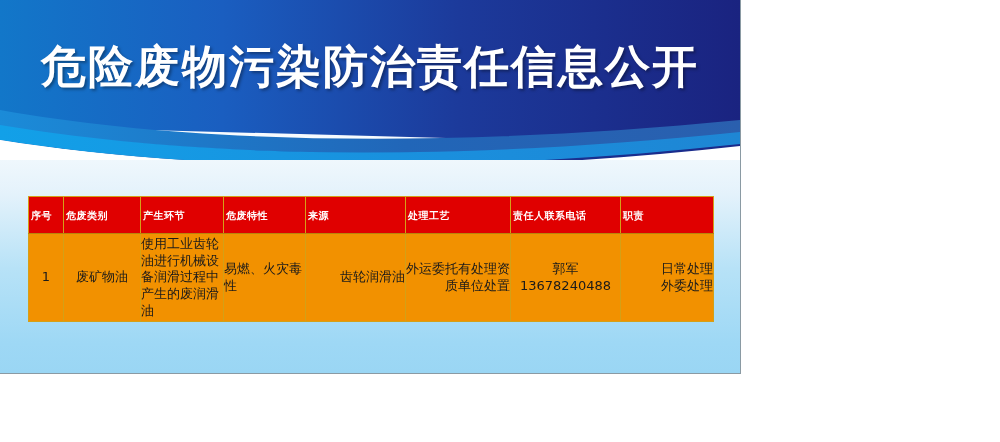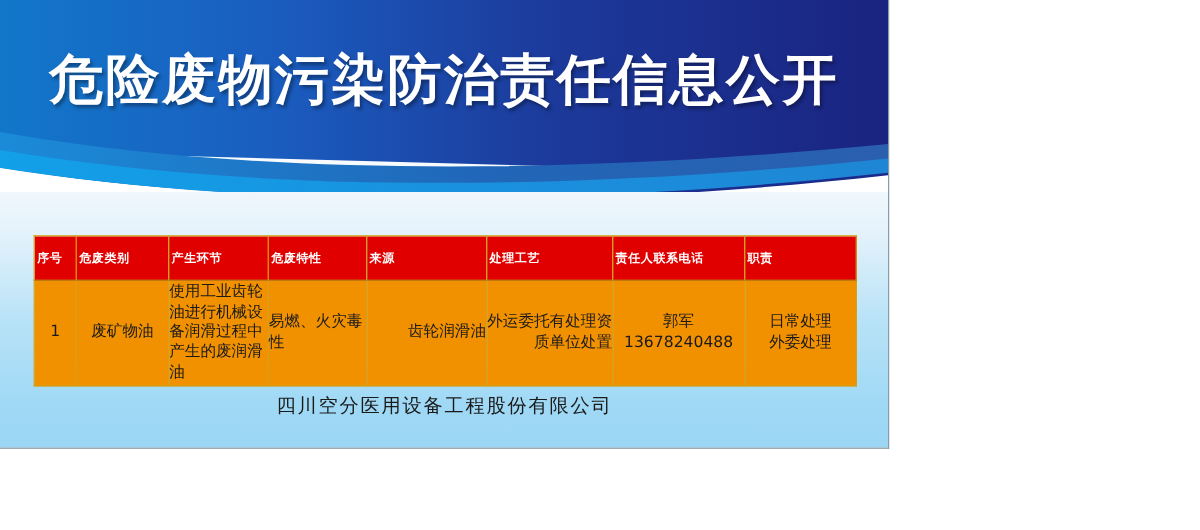--- a/index.html
+++ b/index.html
@@ -88,21 +88,21 @@
     padding: 2px 0;
     line-height: 1.28;
   }
   td.c-num      { text-align: center; }
   td.c-cat      { text-align: center; }
   td.c-stage    { text-align: left; }
   td.c-prop     { text-align: left; }
   td.c-source   { text-align: right; }
   td.c-process  { text-align: right; }
   td.c-contact  { text-align: center; }
-  td.c-duty     { text-align: center; }
+  td.c-duty     { text-align: right; }
 
   #footer-company {
     position: absolute;
     left: 28px;
     top: 328px;
     width: 685px;
     text-align: center;
     font-size: 16px;
     color: #1a1a1a;
     letter-spacing: 1.5px;
@@ -189,15 +189,14 @@
           <div>13678240488</div>
         </td>
         <td class="c-duty">
           <div>日常处理</div>
           <div>外委处理</div>
         </td>
       </tr>
     </tbody>
   </table>
 
-  <div id="footer-company">四川空分医用设备工程股份有限公司</div>
 
 </div>
 
 </body></html>

